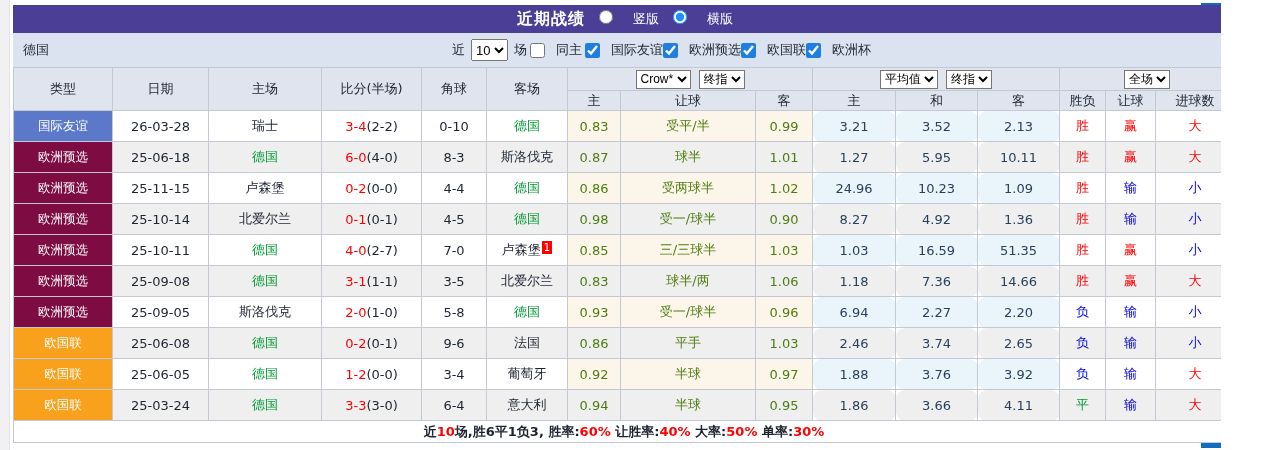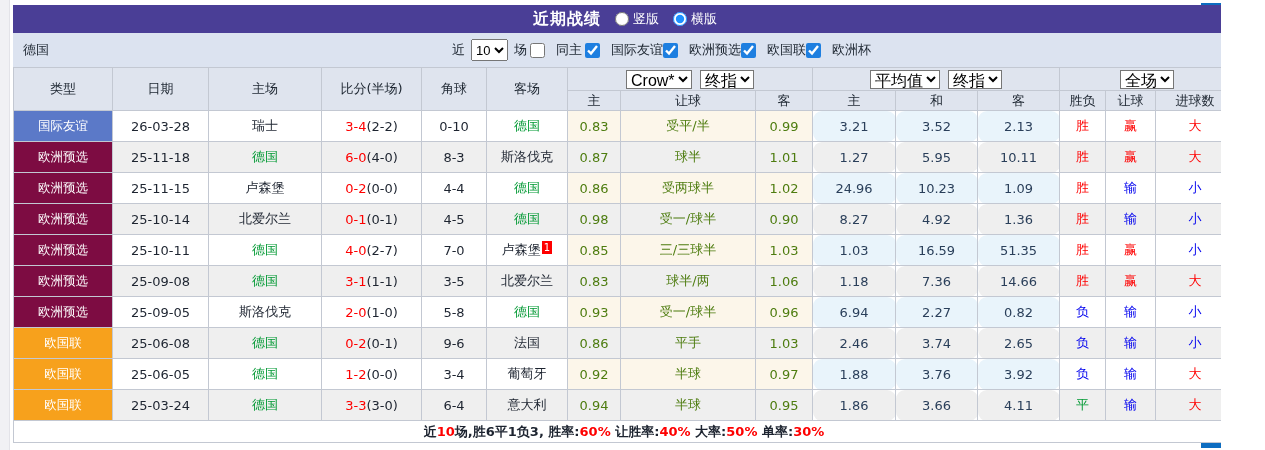--- a/index.html
+++ b/index.html
@@ -5,36 +5,36 @@
   * { margin:0; padding:0; box-sizing:border-box; }
   body { font-family:"DejaVu Sans","Liberation Sans",sans-serif; background:#fff; }
   .page { position:relative; width:1221px; height:450px; background:#fff; overflow:hidden; }
   .left-strip { position:absolute; left:0; top:0; width:10px; height:450px; background:#f1f1f4; border-right:1px solid #e3e3e8; }
   .blue-strip { position:absolute; right:0; top:3px; width:20px; height:447px;
     background:repeating-linear-gradient(to bottom,#0d6dc1 0px,#0d6dc1 20px,#ffffff 20px,#ffffff 23.6px); }
   .content { position:absolute; left:13px; top:5px; width:1224px; }
 
   .title-bar { height:28px; background:#4a3e96; color:#fff; display:flex; align-items:center; justify-content:center; gap:14px; }
   .title-bar .ttl { font-weight:bold; font-size:16px; letter-spacing:1px; }
-  .title-bar label { font-size:13px; display:flex; align-items:center; gap:4px; cursor:pointer; }
+  .title-bar label { font-size:13px; display:flex; gap:20px; cursor:pointer; }
   .title-bar input { accent-color:#1e90ff; width:14px; height:14px; }
 
   .filter-bar { height:34px; background:#dce3f0; display:flex; align-items:center; padding:0 10px; font-size:13px; color:#1c2530; }
   .filter-bar .team { font-size:13px; }
   .filter-bar .controls { margin-left:auto; margin-right:356px; display:flex; align-items:center; gap:3px; }
   .filter-bar select { font-size:13px; height:22px; margin:0 3px; }
   .filter-bar label { display:flex; align-items:center; gap:10px; cursor:pointer; }
   .filter-bar input[type=checkbox] { width:15px; height:15px; accent-color:#1e7fe0; margin-right:1px; }
 
   table { border-collapse:collapse; table-layout:fixed; width:1221px; background:#fff; }
   th, td { border:1px solid #c3c8d2; text-align:center; overflow:hidden; white-space:nowrap; }
   thead th { background:#dfe4ee; font-weight:normal; color:#1c2530; font-size:13px; }
   thead tr.h-top th { height:23px; }
   thead tr.h-sub th { height:20px; }
-  thead select { font-size:16px; height:19px; margin:0 4px; background:#fff; }
+  thead select { font-size:12px; height:19px; margin:0 4px; background:#fff; }
   tbody td { height:31px; font-size:13px; color:#1d2430; }
   tbody tr:nth-child(even) td { background:#efefef; }
   tbody td.cream { background:#fcf6ea; color:#4d7c0f; }
   tbody td.lblue { background:#e9f4fb; color:#2a3f5a;border-radius:9px; }
   td.c-league { color:#fff; font-size:12.5px; }
   .lg-friendly { background:#5b79c8 !important; }
   .lg-qualifier { background:#7d0c42 !important; }
   .lg-nations { background:#f7a11c !important; }
   .team-green { color:#009933; }
   .score { color:#fe0000; }
@@ -161,21 +161,21 @@
             <td class="cream">0.99</td>
             <td class="lblue">3.21</td>
             <td class="lblue">3.52</td>
             <td class="lblue">2.13</td>
             <td class="t-red">胜</td>
             <td class="t-red">赢</td>
             <td class="t-red">大</td>
           </tr>
           <tr>
             <td class="c-league lg-qualifier">欧洲预选</td>
-            <td>25-11-18</td>
+            <td>25-06-18</td>
             <td class="team-green">德国</td>
             <td><span class="score">6-0</span><span class="half">(4-0)</span></td>
             <td>8-3</td>
             <td><span class="">斯洛伐克</span></td>
             <td class="cream">0.87</td>
             <td class="cream">球半</td>
             <td class="cream">1.01</td>
             <td class="lblue">1.27</td>
             <td class="lblue">5.95</td>
             <td class="lblue">10.11</td>
@@ -256,21 +256,21 @@
             <td>25-09-05</td>
             <td class="">斯洛伐克</td>
             <td><span class="score">2-0</span><span class="half">(1-0)</span></td>
             <td>5-8</td>
             <td><span class="team-green">德国</span></td>
             <td class="cream">0.93</td>
             <td class="cream">受一/球半</td>
             <td class="cream">0.96</td>
             <td class="lblue">6.94</td>
             <td class="lblue">2.27</td>
-            <td class="lblue">0.82</td>
+            <td class="lblue">2.20</td>
             <td class="t-blue">负</td>
             <td class="t-blue">输</td>
             <td class="t-blue">小</td>
           </tr>
           <tr>
             <td class="c-league lg-nations">欧国联</td>
             <td>25-06-08</td>
             <td class="team-green">德国</td>
             <td><span class="score">0-2</span><span class="half">(0-1)</span></td>
             <td>9-6</td>

